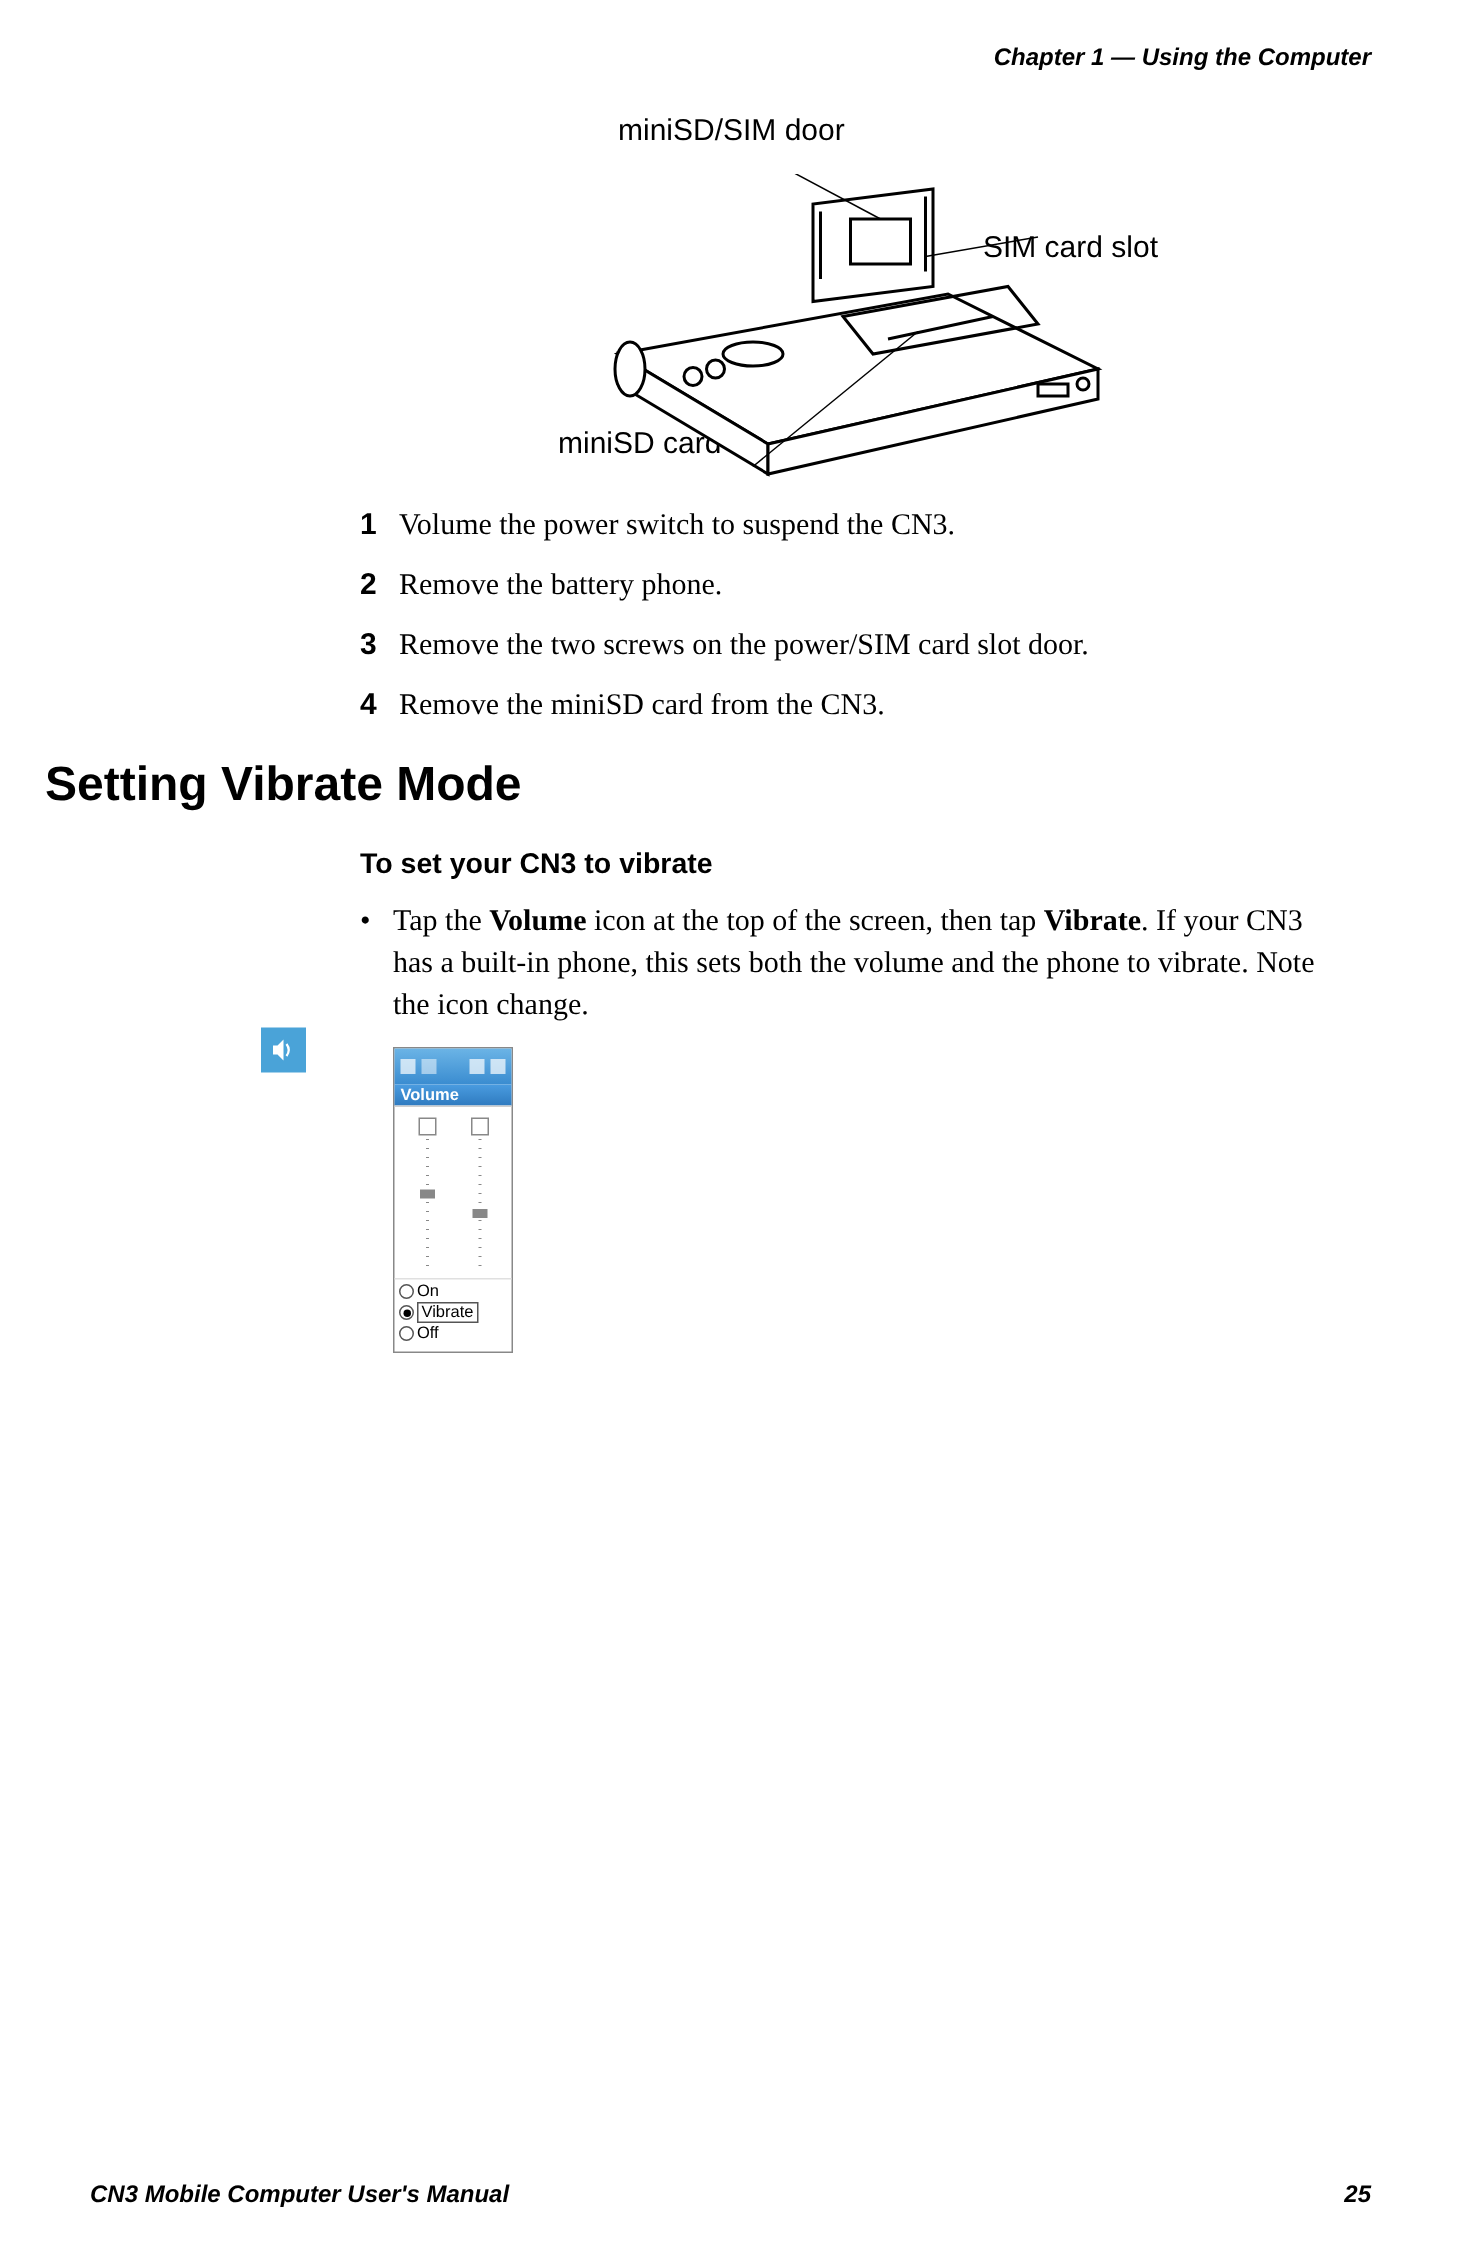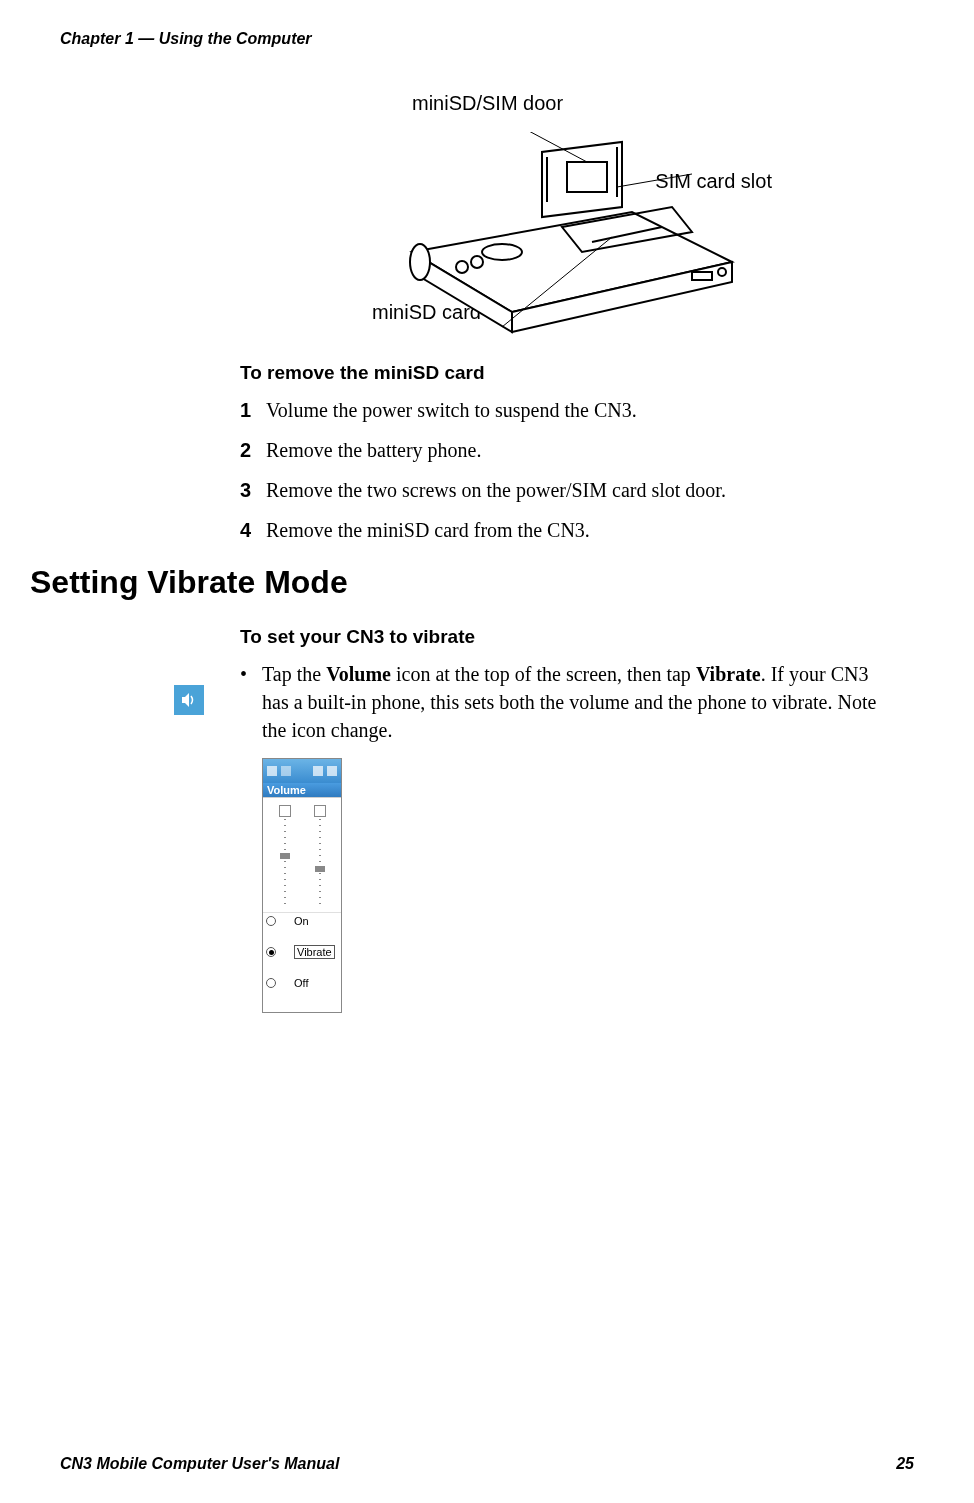--- a/index.html
+++ b/index.html
@@ -6,26 +6,26 @@
     body {
       width: 974px;
       height: 1503px;
       background: #fff;
       font-family: Georgia, 'Times New Roman', serif;
       color: #000;
       position: relative;
       padding: 30px 60px 40px 60px;
     }
     .header {
-      text-align: left;
+      text-align: right;
       font-family: 'Segoe UI', Arial, sans-serif;
       font-weight: bold;
       font-style: italic;
       font-size: 16px;
-      margin-bottom: 44px;
+      margin-bottom: 28px;
     }
     .content-block {
       margin-left: 180px;
       margin-right: 20px;
     }
     .intro-para {
       font-size: 20px;
       line-height: 1.4;
       margin-bottom: 10px;
     }
@@ -165,22 +165,22 @@
       left: -4px;
     }
     .options-area {
       padding: 2px 3px 5px 3px;
       font-family: 'Segoe UI', Arial, sans-serif;
       font-size: 11px;
     }
     .opt-row {
       display: flex;
       align-items: center;
-      gap: 18px;
-      margin-bottom: 18px;
+      gap: 2px;
+      margin-bottom: 1px;
     }
     .radio {
       width: 10px;
       height: 10px;
       border: 1px solid #555;
       border-radius: 50%;
       display: inline-flex;
       align-items: center;
       justify-content: center;
     }
@@ -250,21 +250,20 @@
       </g>
 
       <g stroke="#000" stroke-width="1">
         <line x1="120" y1="-10" x2="195" y2="30"></line>
         <line x1="300" y1="42" x2="225" y2="55"></line>
         <line x1="110" y1="195" x2="220" y2="105"></line>
       </g>
     </svg>
   </div>
 
-  <div class="subheading">To remove the miniSD card</div>
 
   <ol class="numbered-list">
     <li>
       <span class="list-num">1</span>
       <span>Volume the power switch to suspend the CN3.</span>
     </li>
     <li>
       <span class="list-num">2</span>
       <span>Remove the battery phone.</span>
     </li>

